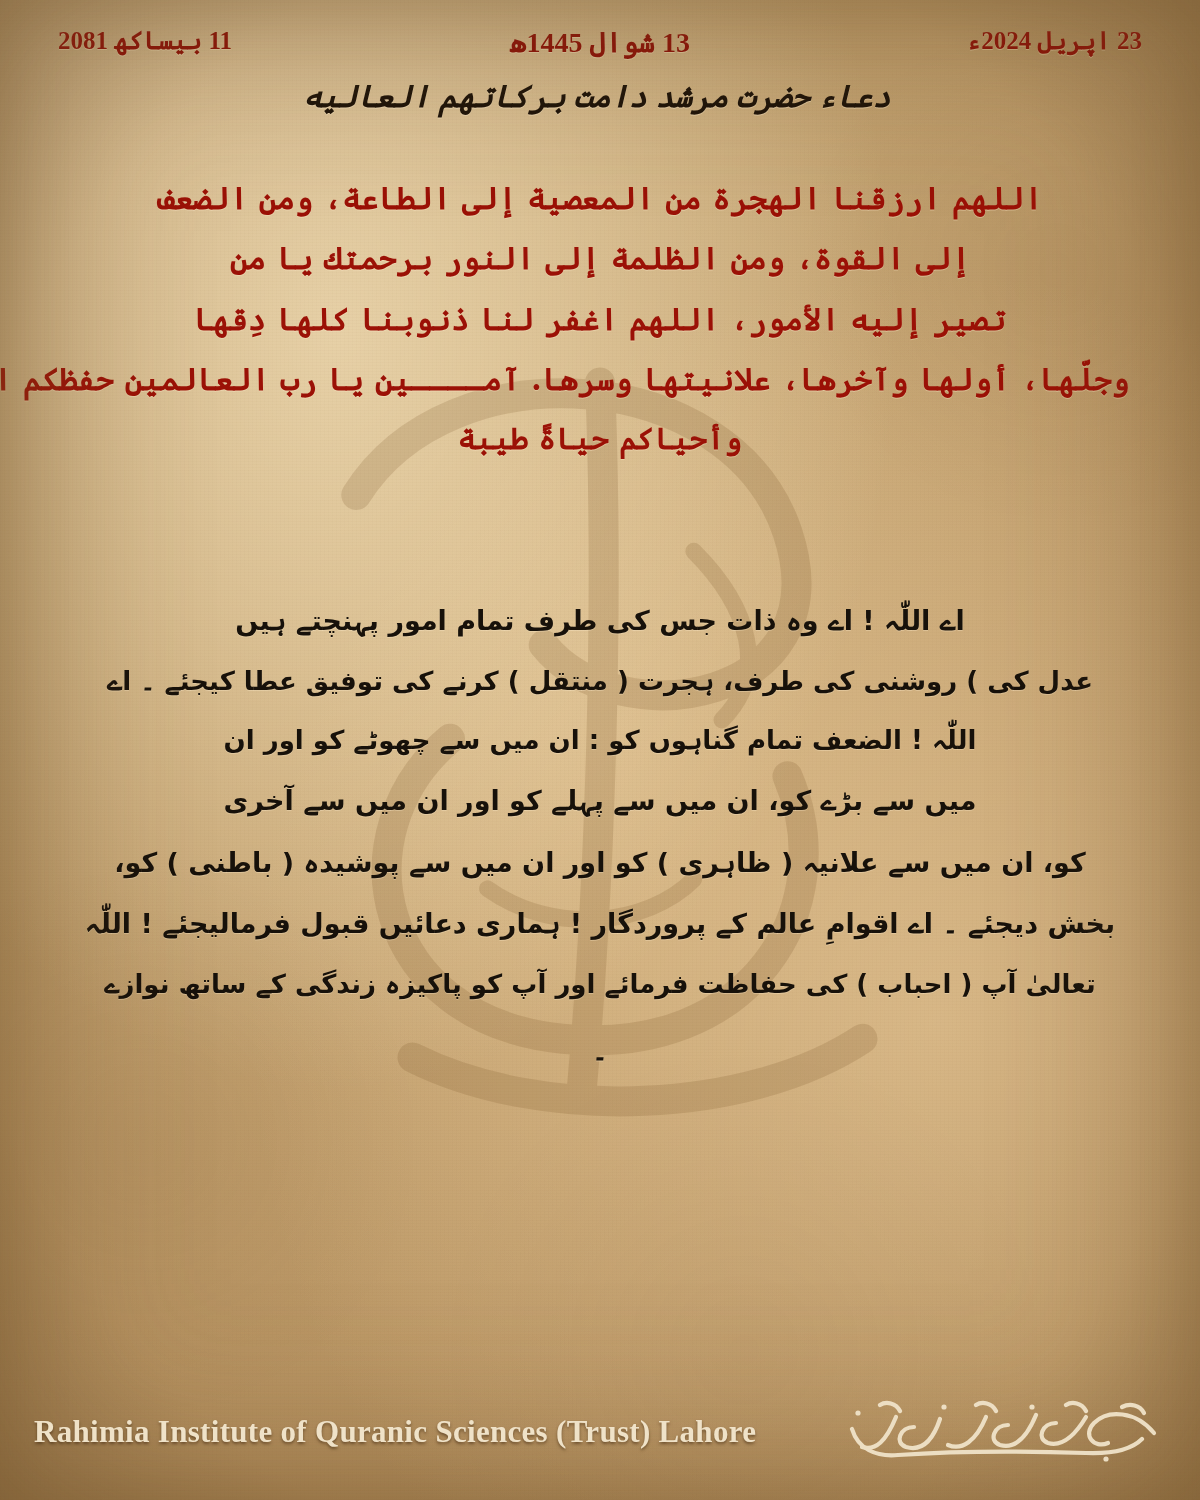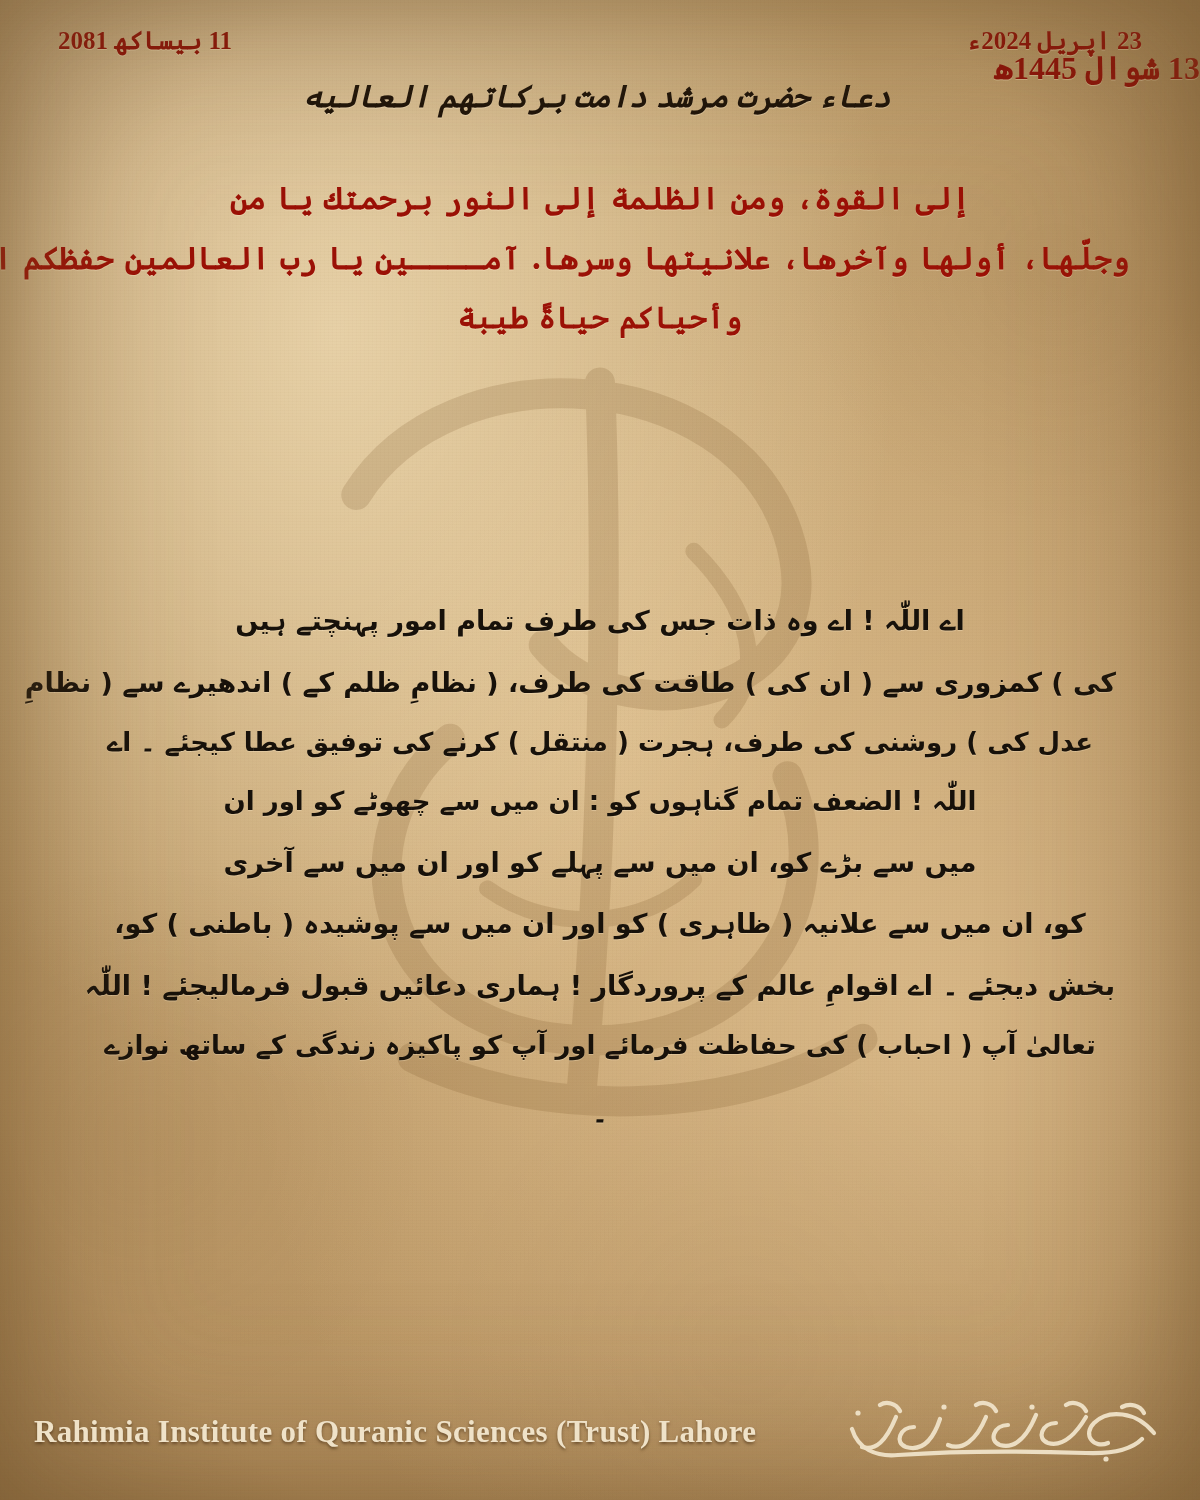--- a/index.html
+++ b/index.html
@@ -81,22 +81,22 @@
     font-family: "Liberation Serif", "DejaVu Serif", serif;
     font-size: 25px;
     font-weight: 700;
     letter-spacing: 0.2px;
     white-space: nowrap;
     text-shadow: 0 1px 0 rgba(255,240,210,0.35);
   }
   .hdr-date.center {
     position: absolute;
     left: 0; right: 0;
-    font-size: 32px;
-    margin-top: 23px;
+    text-align: center;
+    font-size: 28px;
   }
 
   
   .title {
     position: absolute;
     top: 78px;
     left: 0; right: 6px;
     text-align: center;
     color: #1c1208;
     font-family: Liberation Sans, sans-serif;
@@ -201,28 +201,29 @@
 
   <div class="header-row">
     <div class="hdr-date">23 اپریل 2024ء</div>
     <div class="hdr-date center">13 شوال 1445ھ</div>
     <div class="hdr-date">11 بیساکھ 2081</div>
   </div>
 
   <div class="title">دعاء حضرت مرشد دامت بركاتهم العاليه</div>
 
   <div class="arabic">
+    <span class="ln">اللهم ارزقنا الهجرة من المعصية إلى الطاعة، ومن الضعف</span>
     <span class="ln">إلى القوة، ومن الظلمة إلى النور برحمتك يا من</span>
+    <span class="ln">تصير إليه الأمور، اللهم اغفر لنا ذنوبنا كلها دِقها</span>
     <span class="ln">وجلّها، أولها وآخرها، علانيتها وسرها. آمــــين يا رب العالمين حفظكم الله</span>
     <span class="ln last">وأحياكم حياةً طيبة</span>
   </div>
 
   <div class="urdu">
     <span class="ln l1">اے اللّٰہ ! اے وہ ذات جس کی طرف تمام امور پہنچتے ہیں</span>
-    <span class="ln l3">کی ) کمزوری سے ( ان کی ) طاقت کی طرف، ( نظامِ ظلم کے ) اندھیرے سے ( نظامِ</span>
     <span class="ln l4">عدل کی ) روشنی کی طرف، ہجرت ( منتقل ) کرنے کی توفیق عطا کیجئے ۔ اے</span>
     <span class="ln l5">اللّٰہ ! الضعف تمام گناہوں کو : ان میں سے چھوٹے کو اور ان</span>
     <span class="ln l6">میں سے بڑے کو، ان میں سے پہلے کو اور ان میں سے آخری</span>
     <span class="ln l7">کو، ان میں سے علانیہ ( ظاہری ) کو اور ان میں سے پوشیدہ ( باطنی ) کو،</span>
     <span class="ln l8">بخش دیجئے ۔ اے اقوامِ عالم کے پروردگار ! ہماری دعائیں قبول فرمالیجئے ! اللّٰہ</span>
     <span class="ln l9">تعالیٰ آپ ( احباب ) کی حفاظت فرمائے اور آپ کو پاکیزہ زندگی کے ساتھ نوازے</span>
     <span class="tail">۔</span>
   </div>
 
   <div class="vignette"></div>

